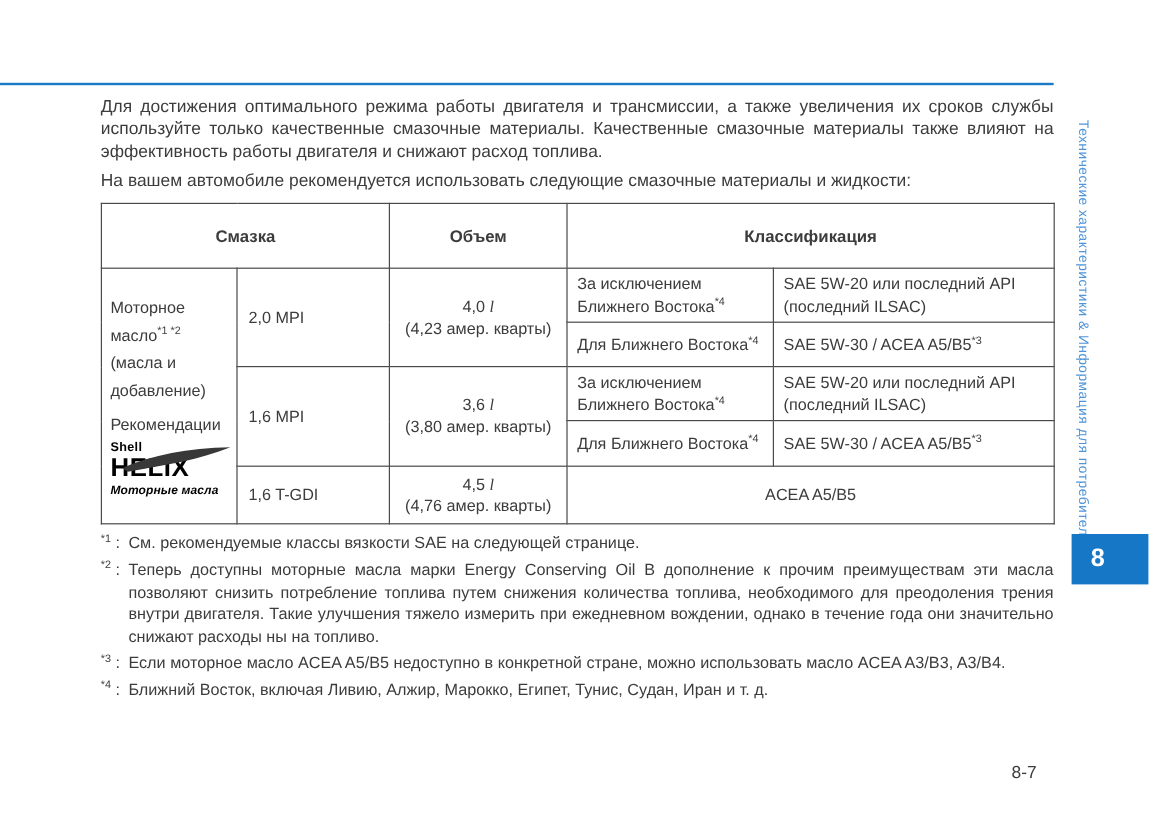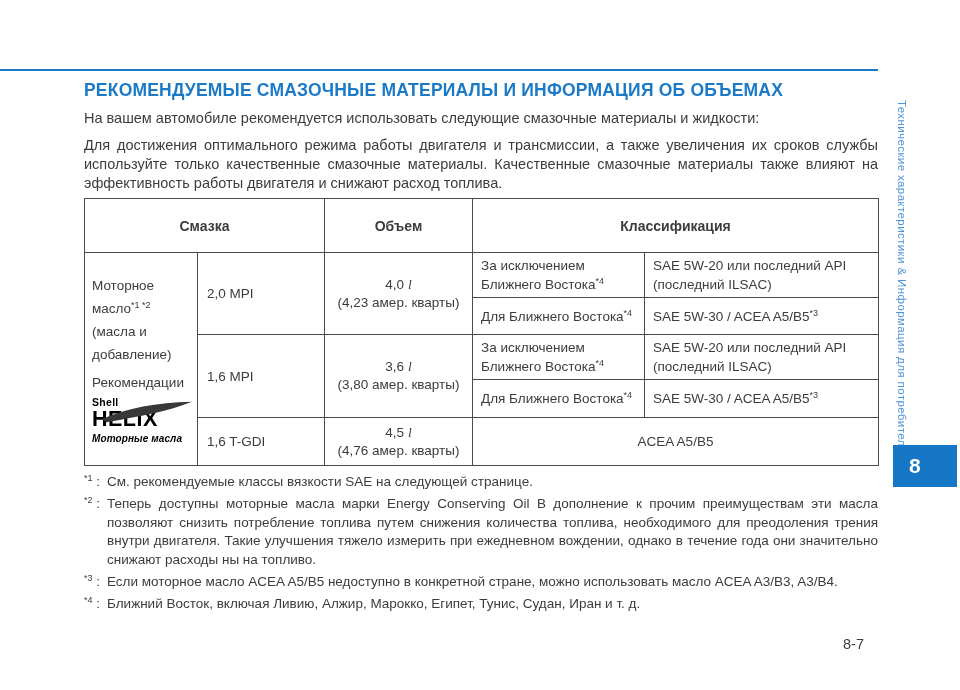--- a/index.html
+++ b/index.html
@@ -52,23 +52,22 @@
   }
   .page-number { position:absolute; left:843px; top:636px; font-size:14.5px; color:#3c3c3c; }
 </style>
 </head>
 <body>
 
 <div class="page">
   <div class="top-rule"></div>
 
   <div class="content">
-    <h1 class="title">РЕКОМЕНДУЕМЫЕ СМАЗОЧНЫЕ МАТЕРИАЛЫ И ИНФОРМАЦИЯ ОБ ОБЪЕМАХ</h1>
+    <p class="para justify">Для достижения оптимального режима работы двигателя и трансмиссии, а также увеличения их сроков службы используйте только качественные смазочные материалы. Качественные смазочные материалы также влияют на эффективность работы двигателя и снижают расход топлива.</p>
     <p class="para para2">На вашем автомобиле рекомендуется использовать следующие смазочные материалы и жидкости:</p>
-    <p class="para justify">Для достижения оптимального режима работы двигателя и трансмиссии, а также увеличения их сроков службы используйте только качественные смазочные материалы. Качественные смазочные материалы также влияют на эффективность работы двигателя и снижают расход топлива.</p>
 
     <table class="spec-table">
       <colgroup>
         <col style="width:113px">
           <col style="width:127px">
           <col style="width:148px">
           <col style="width:172px">
           <col style="width:234px">
       </colgroup>
       <tbody>

